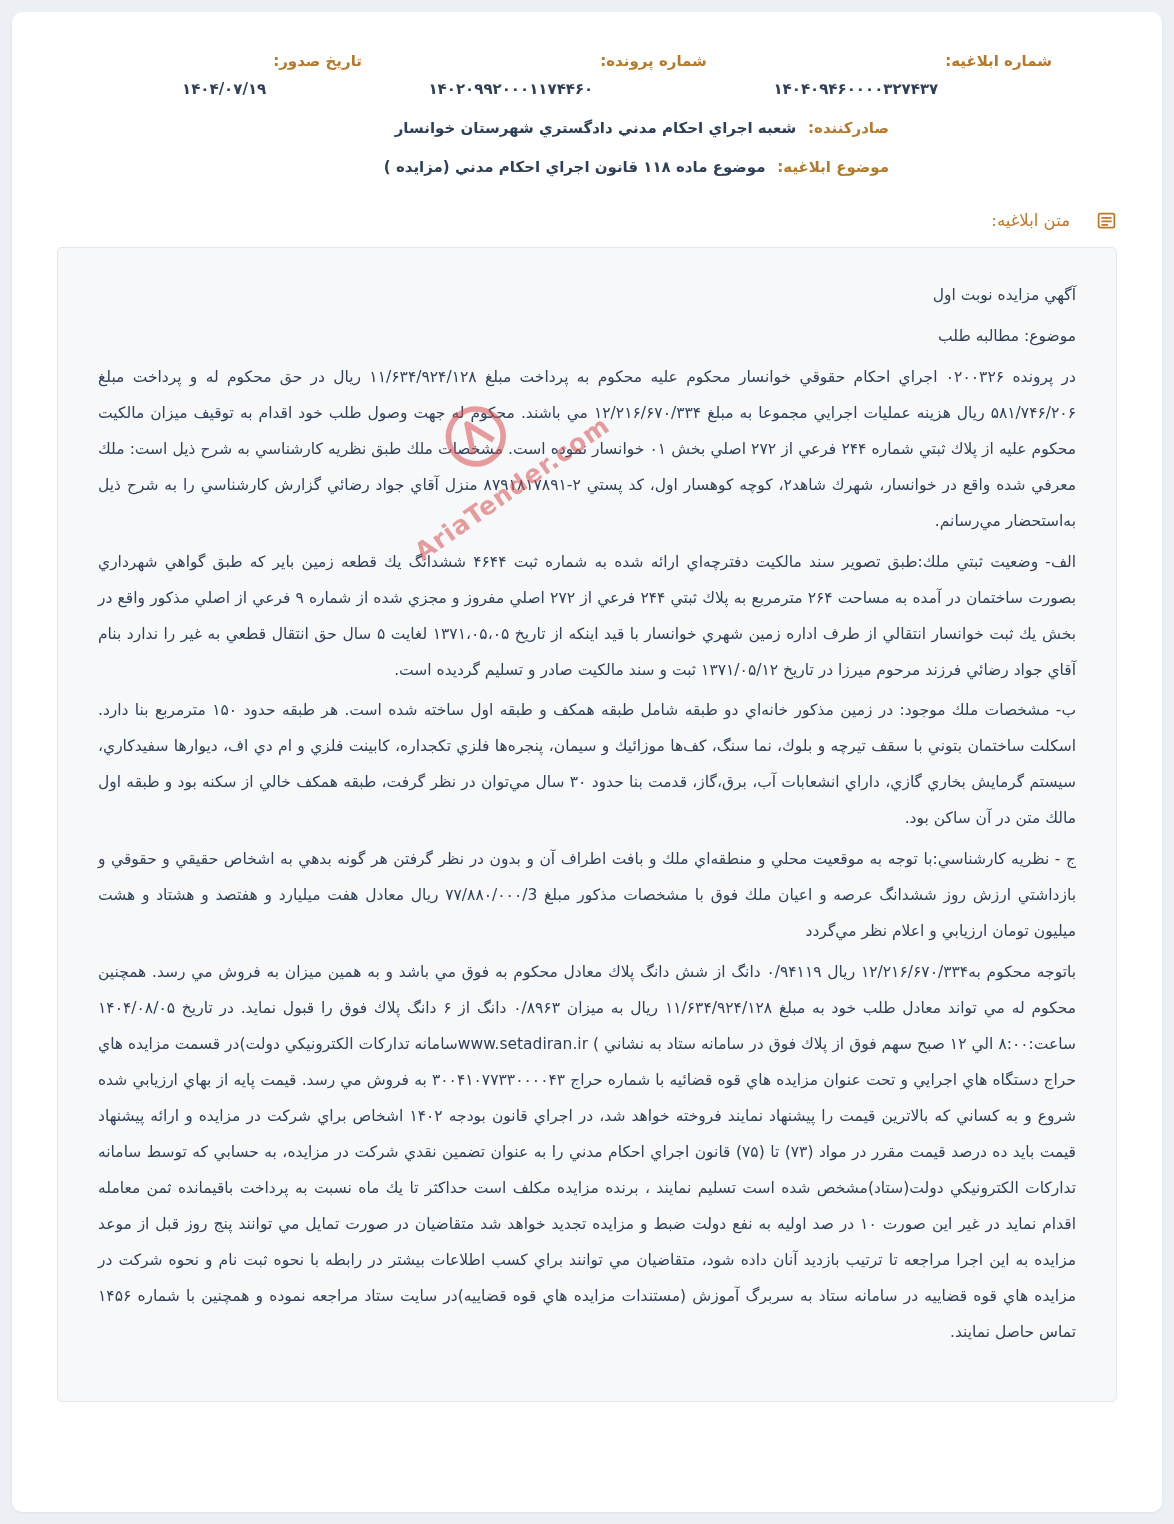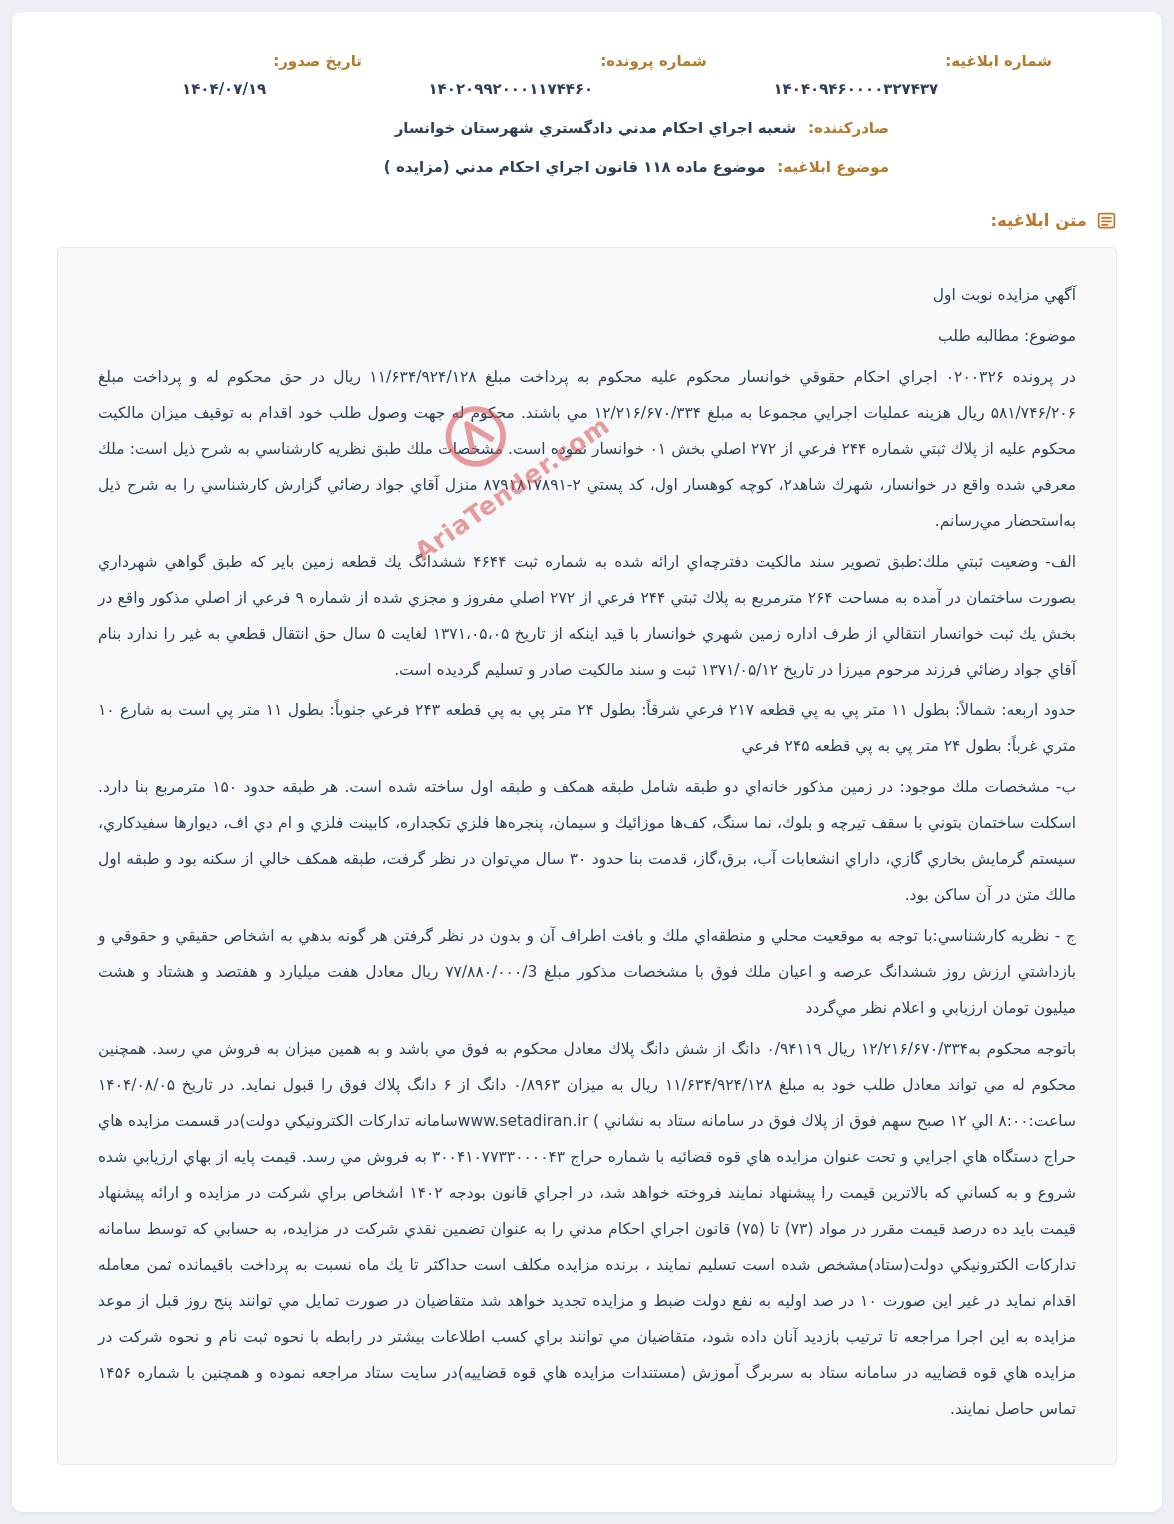--- a/index.html
+++ b/index.html
@@ -34,23 +34,23 @@
   .info-row {
     margin-top: 21px;
     padding-right: 228px;
     font-size: 15px;
   }
   .info-row .label { margin-left: 7px; }
   .body-row {
     margin-top: 34px;
     display: flex;
     align-items: center;
-    gap: 9px;
+    gap: 26px;
     color: #c0762b;
-    font-weight: 700;
+    font-weight: 400;
     font-size: 16.5px;
   }
   .doc-icon { display: inline-flex; }
   .notice-box {
     position: relative;
     margin-top: 16px;
     background: #f7f8f9;
     border: 1px solid #e4e6ea;
     border-radius: 5px;
     padding: 30px 40px 36px 40px;
@@ -135,20 +135,19 @@
           <circle cx="35" cy="35" r="29" fill="none" stroke="#d94f4f" stroke-width="6"></circle>
           <path d="M22 49 L35 19 L48 49" fill="none" stroke="#d94f4f" stroke-width="6" stroke-linejoin="round"></path>
         </svg>
         <div class="wm-text">AriaTender.com</div>
       </div>
 
       <p class="notice-title">آگهي مزايده نوبت اول</p>
       <p class="notice-subject">موضوع: مطالبه طلب</p>
       <p>در پرونده ۰۲۰۰۳۲۶ اجراي احكام حقوقي خوانسار محكوم عليه محكوم به پرداخت مبلغ ۱۱/۶۳۴/۹۲۴/۱۲۸ ريال در حق محكوم له و پرداخت مبلغ ۵۸۱/۷۴۶/۲۰۶ ريال هزينه عمليات اجرايي مجموعا به مبلغ ۱۲/۲۱۶/۶۷۰/۳۳۴ مي باشند. محكوم له جهت وصول طلب خود اقدام به توقيف ميزان مالكيت محكوم عليه از پلاك ثبتي شماره ۲۴۴ فرعي از ۲۷۲ اصلي بخش ۰۱ خوانسار نموده است. مشخصات ملك طبق نظريه كارشناسي به شرح ذيل است: ملك معرفي شده واقع در خوانسار، شهرك شاهد۲، كوچه كوهسار اول، كد پستي ۲-۸۷۹۱۸۱۷۸۹۱ منزل آقاي جواد رضائي گزارش كارشناسي را به شرح ذيل به‌استحضار مي‌رسانم.</p>
       <p>الف- وضعيت ثبتي ملك:طبق تصوير سند مالكيت دفترچه‌اي ارائه شده به شماره ثبت ۴۶۴۴ ششدانگ يك قطعه زمين باير كه طبق گواهي شهرداري بصورت ساختمان در آمده به مساحت ۲۶۴ مترمربع به پلاك ثبتي ۲۴۴ فرعي از ۲۷۲ اصلي مفروز و مجزي شده از شماره ۹ فرعي از اصلي مذكور واقع در بخش يك ثبت خوانسار انتقالي از طرف اداره زمين شهري خوانسار با قيد اينكه از تاريخ ۱۳۷۱،۰۵،۰۵ لغايت ۵ سال حق انتقال قطعي به غير را ندارد بنام آقاي جواد رضائي فرزند مرحوم ميرزا در تاريخ ۱۳۷۱/۰۵/۱۲ ثبت و سند مالكيت صادر و تسليم گرديده است.</p>
-      <p>حدود اربعه: شمالاً: بطول ۱۱ متر پي به پي قطعه ۲۱۷ فرعي شرقاً: بطول ۲۴ متر پي به پي قطعه ۲۴۳ فرعي جنوباً: بطول ۱۱ متر پي است به شارع ۱۰ متري غرباً: بطول ۲۴ متر پي به پي قطعه ۲۴۵ فرعي</p>
       <p>ب- مشخصات ملك موجود: در زمين مذكور خانه‌اي دو طبقه شامل طبقه همكف و طبقه اول ساخته شده است. هر طبقه حدود ۱۵۰ مترمربع بنا دارد. اسكلت ساختمان بتوني با سقف تيرچه و بلوك، نما سنگ، كف‌ها موزائيك و سيمان، پنجره‌ها فلزي تكجداره، كابينت فلزي و ام دي اف، ديوارها سفيدكاري، سيستم گرمايش بخاري گازي، داراي انشعابات آب، برق،گاز، قدمت بنا حدود ۳۰ سال مي‌توان در نظر گرفت، طبقه همكف خالي از سكنه بود و طبقه اول مالك متن در آن ساكن بود.</p>
       <p>ج - نظريه كارشناسي:با توجه به موقعيت محلي و منطقه‌اي ملك و بافت اطراف آن و بدون در نظر گرفتن هر گونه بدهي به اشخاص حقيقي و حقوقي و بازداشتي ارزش روز ششدانگ عرصه و اعيان ملك فوق با مشخصات مذكور مبلغ ۷۷/۸۸۰/۰۰۰/3 ريال معادل هفت ميليارد و هفتصد و هشتاد و هشت ميليون تومان ارزيابي و اعلام نظر مي‌گردد</p>
       <p>باتوجه محكوم به۱۲/۲۱۶/۶۷۰/۳۳۴ ريال ۰/۹۴۱۱۹ دانگ از شش دانگ پلاك معادل محكوم به فوق مي باشد و به همين ميزان به فروش مي رسد. همچنين محكوم له مي تواند معادل طلب خود به مبلغ ۱۱/۶۳۴/۹۲۴/۱۲۸ ريال به ميزان ۰/۸۹۶۳ دانگ از ۶ دانگ پلاك فوق را قبول نمايد. در تاريخ ۱۴۰۴/۰۸/۰۵ ساعت:۸:۰۰ الي ۱۲ صبح سهم فوق از پلاك فوق در سامانه ستاد به نشاني ) www.setadiran.irسامانه تداركات الكترونيكي دولت)در قسمت مزايده هاي حراج دستگاه هاي اجرايي و تحت عنوان مزايده هاي قوه قضائيه با شماره حراج ۳۰۰۴۱۰۷۷۳۳۰۰۰۰۴۳ به فروش مي رسد. قيمت پايه از بهاي ارزيابي شده شروع و به كساني كه بالاترين قيمت را پيشنهاد نمايند فروخته خواهد شد، در اجراي قانون بودجه ۱۴۰۲ اشخاص براي شركت در مزايده و ارائه پيشنهاد قيمت بايد ده درصد قيمت مقرر در مواد (۷۳) تا (۷۵) قانون اجراي احكام مدني را به عنوان تضمين نقدي شركت در مزايده، به حسابي كه توسط سامانه تداركات الكترونيكي دولت(ستاد)مشخص شده است تسليم نمايند ، برنده مزايده مكلف است حداكثر تا يك ماه نسبت به پرداخت باقيمانده ثمن معامله اقدام نمايد در غير اين صورت ۱۰ در صد اوليه به نفع دولت ضبط و مزايده تجديد خواهد شد متقاضيان در صورت تمايل مي توانند پنج روز قبل از موعد مزايده به اين اجرا مراجعه تا ترتيب بازديد آنان داده شود، متقاضيان مي توانند براي كسب اطلاعات بيشتر در رابطه با نحوه ثبت نام و نحوه شركت در مزايده هاي قوه قضاييه در سامانه ستاد به سربرگ آموزش (مستندات مزايده هاي قوه قضاييه)در سايت ستاد مراجعه نموده و همچنين با شماره ۱۴۵۶ تماس حاصل نمايند.</p>
     </div>
 
   </div>
 </div>
 
 </body></html>

